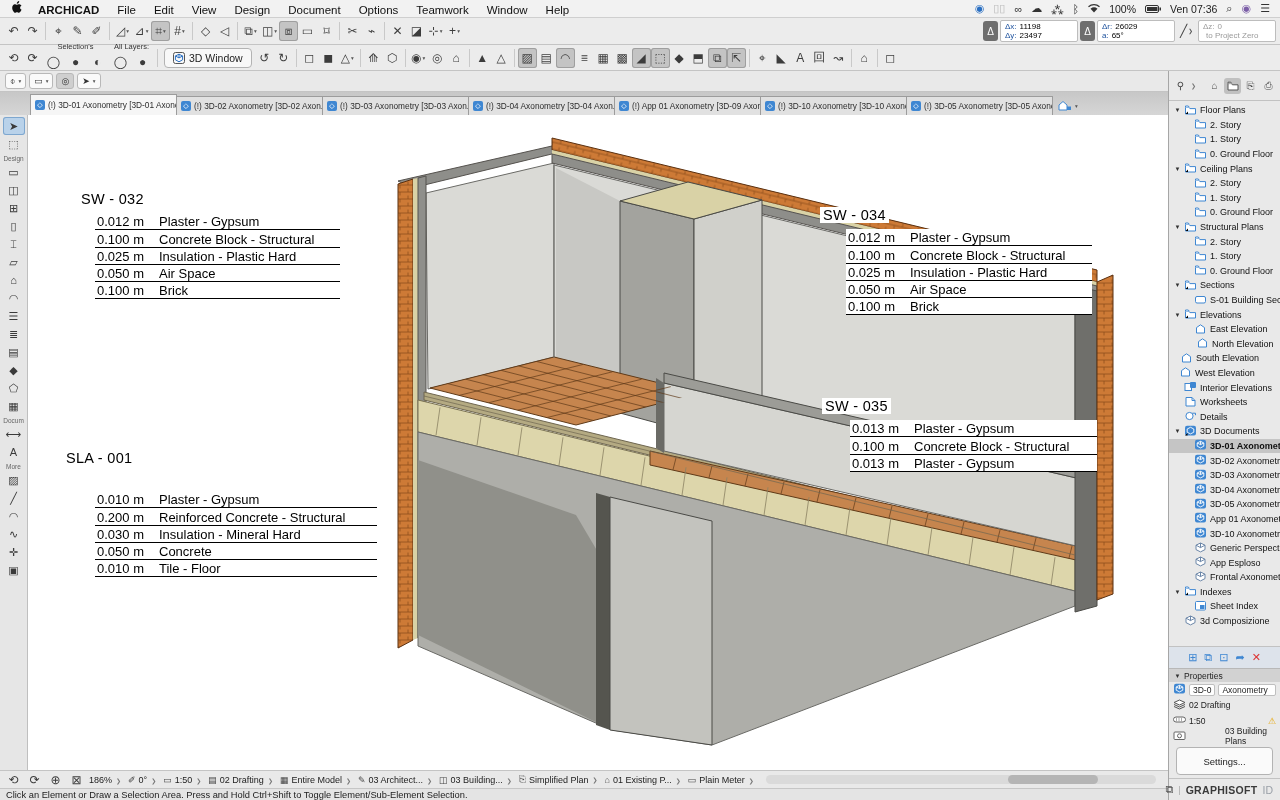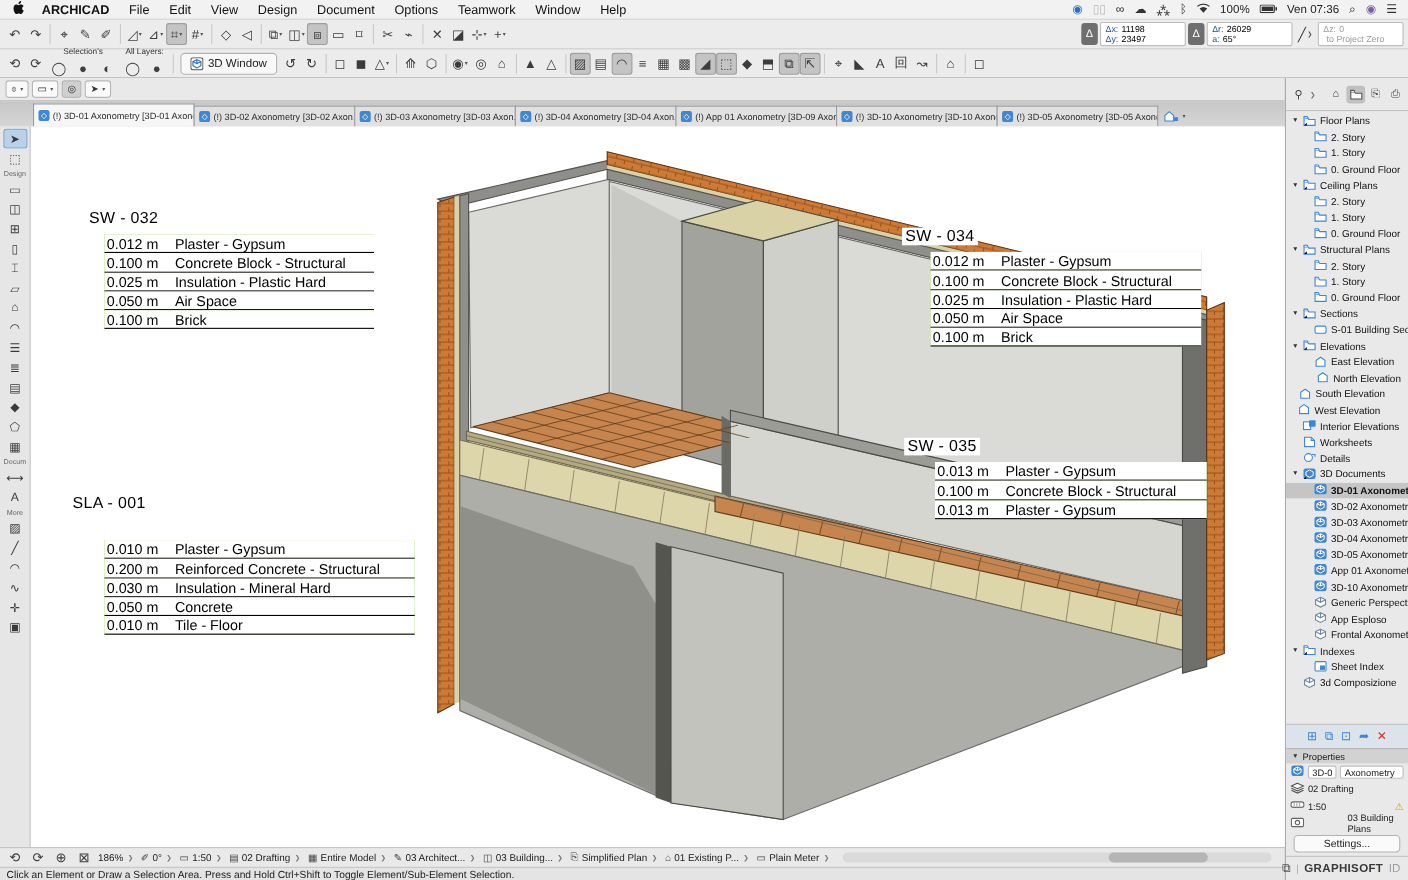--- a/index.html
+++ b/index.html
@@ -67,21 +67,21 @@
 .trow{height:14.6px;display:flex;align-items:center;gap:3px;white-space:nowrap;font-size:9px;color:#111}
 .trow.sel{background:#c5c5c5;font-weight:bold}
 .texp{width:7px;font-size:6px;color:#333;text-align:center;flex:none}
 .trow svg{flex:none}
 .nav-actions{height:22px;display:flex;align-items:center;justify-content:center;gap:7px;background:#dde3eb;border-top:1px solid #c2c2c2;font-size:11px;color:#3f87d2;flex:none}
 .nav-actions .del{color:#d33}
 .props-head{height:14px;background:#d2d2d2;border-top:1px solid #b8b8b8;display:flex;align-items:center;padding-left:5px;font-size:8.5px;gap:3px;color:#222;flex:none}
 .prow{height:15.5px;display:flex;align-items:center;gap:3px;padding:0 4px;flex:none}
 .pfield{background:#fff;border:1px solid #bfbfbf;height:12.5px;display:flex;align-items:center;padding:0 3px;border-radius:2px;font-size:8.5px}
 .warn{margin-left:auto;color:#e8a400;font-size:9px}
-.settings-btn{margin:3px 7px;height:16px;border:1px solid #b3b3b3;border-radius:4px;background:#fafafa;display:flex;align-items:center;justify-content:center;font-size:9.5px;color:#222;flex:none}
+.settings-btn{margin:3px 7px;height:28px;border:1px solid #b3b3b3;border-radius:4px;background:#fafafa;display:flex;align-items:center;justify-content:center;font-size:9.5px;color:#222;flex:none}
 .nav-foot{height:22px;display:flex;align-items:center;justify-content:flex-end;gap:5px;padding:0 7px;border-top:1px solid #c2c2c2;flex:none}
 .brand{font-weight:bold;font-size:10.5px;color:#3a3a3a;letter-spacing:.3px}
 .brand-id{color:#9aa0a8;font-weight:normal;font-size:10.5px}
 
 .bottombar{height:18px;display:flex;align-items:center;background:#e9e9e9;border-top:1px solid #c4c4c4;padding:0 4px;font-size:9px;white-space:nowrap;flex:none;overflow:hidden}
 .bseg{display:flex;align-items:center;gap:3px;padding:0 3px;color:#222}
 .bic{font-size:9px;color:#444}
 .barw{font-size:6px;color:#777;padding:0 1px}
 .bscroll{flex:1;height:9px;background:#dadada;border-radius:5px;margin:0 8px;position:relative;min-width:60px}
 .bthumb{position:absolute;left:62%;width:90px;height:9px;border-radius:5px;background:#b5b5b5}

